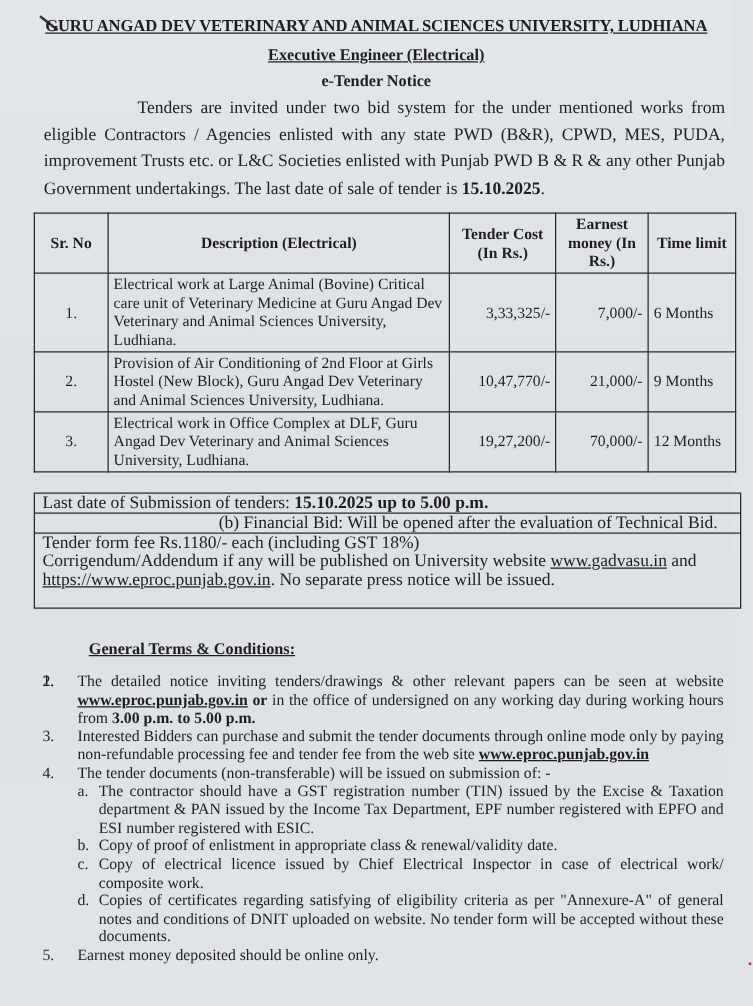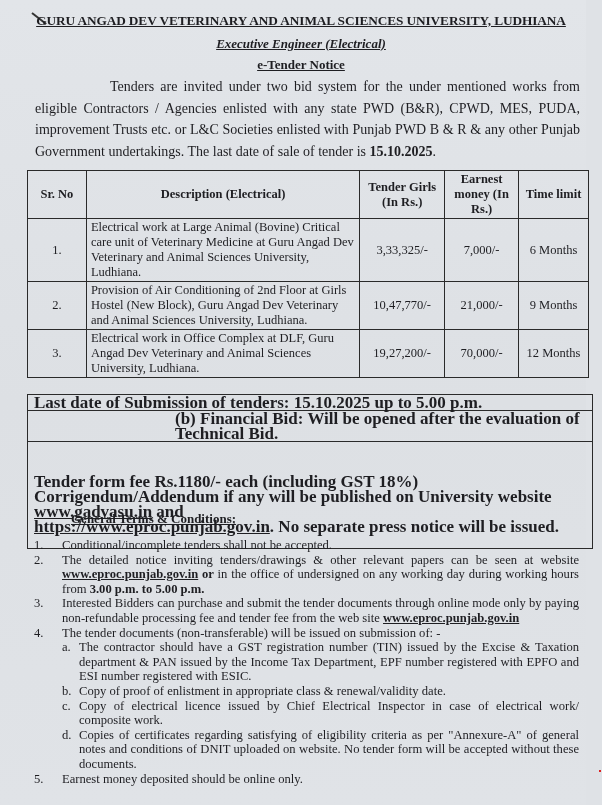--- a/index.html
+++ b/index.html
@@ -15,43 +15,43 @@
     background: linear-gradient(180deg,#e2e5e9 0%,#dde0e4 50%,#e0e3e7 100%);
   }
   .slash {
     position:absolute; left:32px; top:12px; width:18px; height:2px;
     background:#333; transform:rotate(38deg); transform-origin:left center;
   }
   .title {
     position:absolute; left:0; width:602px; text-align:center; top:13px;
     font-weight:bold; font-size:13.3px; text-decoration:underline; letter-spacing:-0.1px;
   }
-  .sub1 { position:absolute; top:36px; left:0; width:602px; text-align:center; font-weight:bold; font-size:13px; text-decoration:underline;font-style:italic; }
-  .sub2 { position:absolute; top:57px; left:0; width:602px; text-align:center; font-weight:bold; font-size:13px; text-decoration:underline; }
+  .sub1 { position:absolute; top:36px; left:0; width:602px; text-align:center; font-weight:bold; font-size:13px; text-decoration:underline; }
+  .sub2 { position:absolute; top:57px; left:0; width:602px; text-align:center; font-weight:bold; font-size:13px; }
   .intro {
     position:absolute; left:35px; top:76px; width:545px;
     font-size:14px; line-height:21.5px; text-align:justify;
   }
   .intro .indent { display:inline-block; width:75px; }
   table.works {
     position:absolute; left:27px; top:170px; width:562px;
     border-collapse:collapse; font-size:12.5px;
   }
   table.works th, table.works td { border:1.3px solid #2a2a2a; padding:1px 4px; }
   table.works th { font-weight:bold; text-align:center; height:40px; line-height:15px; }
   table.works td { line-height:15px; vertical-align:middle; }
   td.num { text-align:center; }
-  td.amt { text-align:center;margin-top:25px; }
-  td.time { text-align:center; }
+  td.amt { text-align:right;margin-top:25px; }
+  td.time { text-align:left; }
   .infobox {
     position:absolute; left:27px; top:394px; width:564px;
-    border:1.3px solid #2a2a2a; font-size:17px;font-weight:bold;
+    border:1.3px solid #2a2a2a; font-size:14px;
   }
   .infobox .row { border-bottom:1.3px solid #2a2a2a; padding:0 6px; line-height:15px; }
-  .infobox .row:last-child { border-bottom:none; padding-bottom:14px;margin-top:32px; }
+  .infobox .row:last-child { border-bottom:none; padding-bottom:14px; }
   .infobox .indent-b { padding-left:141px; }
   a.link { color:#1e1e22; text-decoration:underline;text-align:center; }
   .terms-head {
     position:absolute; left:34px; top:511px; font-weight:bold; font-size:13px; text-decoration:underline;margin-left:37px;
   }
   ol.terms {
     position:absolute; left:34px; top:538px; width:545px; margin:0; padding:0; list-style:none;
     font-size:12.6px; line-height:14.6px;
   }
   ol.terms > li { position:relative; padding-left:28px; text-align:justify; }
@@ -77,21 +77,21 @@
       <col style="width:59px">
         <col style="width:274px">
         <col style="width:85px">
         <col style="width:74px">
         <col style="width:70px">
     </colgroup>
     <thead>
       <tr>
         <th>Sr. No</th>
         <th>Description (Electrical)</th>
-        <th>Tender Girls (In Rs.)</th>
+        <th>Tender Cost (In Rs.)</th>
         <th>Earnest money (In Rs.)</th>
         <th>Time limit</th>
       </tr>
     </thead>
     <tbody>
       <tr>
         <td class="num">1.</td>
         <td>Electrical work at Large Animal (Bovine) Critical care unit of Veterinary Medicine at Guru Angad Dev Veterinary and Animal Sciences University, Ludhiana.</td>
         <td class="amt">3,33,325/-</td>
         <td class="amt">7,000/-</td>
@@ -122,21 +122,21 @@
     <div class="row">
       <div>Tender form fee Rs.1180/- each (including GST 18%)</div>
       <div><span>Corrigendum/Addendum if any will be published on University website </span><a class="link">www.gadvasu.in</a><span> and</span></div>
       <div><a class="link">https://www.eproc.punjab.gov.in</a><span>. No separate press notice will be issued.</span></div>
     </div>
   </div>
 
   <div class="terms-head">General Terms &amp; Conditions:</div>
 
   <ol class="terms">
-    <li style="margin-bottom:0px"><span class="n">1.</span><span>Conditional/incomplete tenders shall not be accepted.</span></li>
+    <li style="margin-bottom:0px"><span class="n">1.</span></li>
     <li><span class="n">2.</span><span>The detailed notice inviting tenders/drawings &amp; other relevant papers can be seen at website </span><b><a class="link">www.eproc.punjab.gov.in</a><span> or</span></b><span> in the office of undersigned on any working day during working hours from </span><b>3.00 p.m. to 5.00 p.m.</b></li>
     <li><span class="n">3.</span><span>Interested Bidders can purchase and submit the tender documents through online mode only by paying non-refundable processing fee and tender fee from the web site </span><b><a class="link">www.eproc.punjab.gov.in</a></b></li>
     <li><span class="n">4.</span><span>The tender documents (non-transferable) will be issued on submission of: -</span>
       <ol class="sub">
         <li><span class="n">a.</span><span>The contractor should have a GST registration number (TIN) issued by the Excise &amp; Taxation department &amp; PAN issued by the Income Tax Department, EPF number registered with EPFO and ESI number registered with ESIC.</span></li>
         <li><span class="n">b.</span><span>Copy of proof of enlistment in appropriate class &amp; renewal/validity date.</span></li>
         <li><span class="n">c.</span><span>Copy of electrical licence issued by Chief Electrical Inspector in case of electrical work/ composite work.</span></li>
         <li><span class="n">d.</span><span>Copies of certificates regarding satisfying of eligibility criteria as per "Annexure-A" of general notes and conditions of DNIT uploaded on website. No tender form will be accepted without these documents.</span></li>
       </ol>
     </li>

